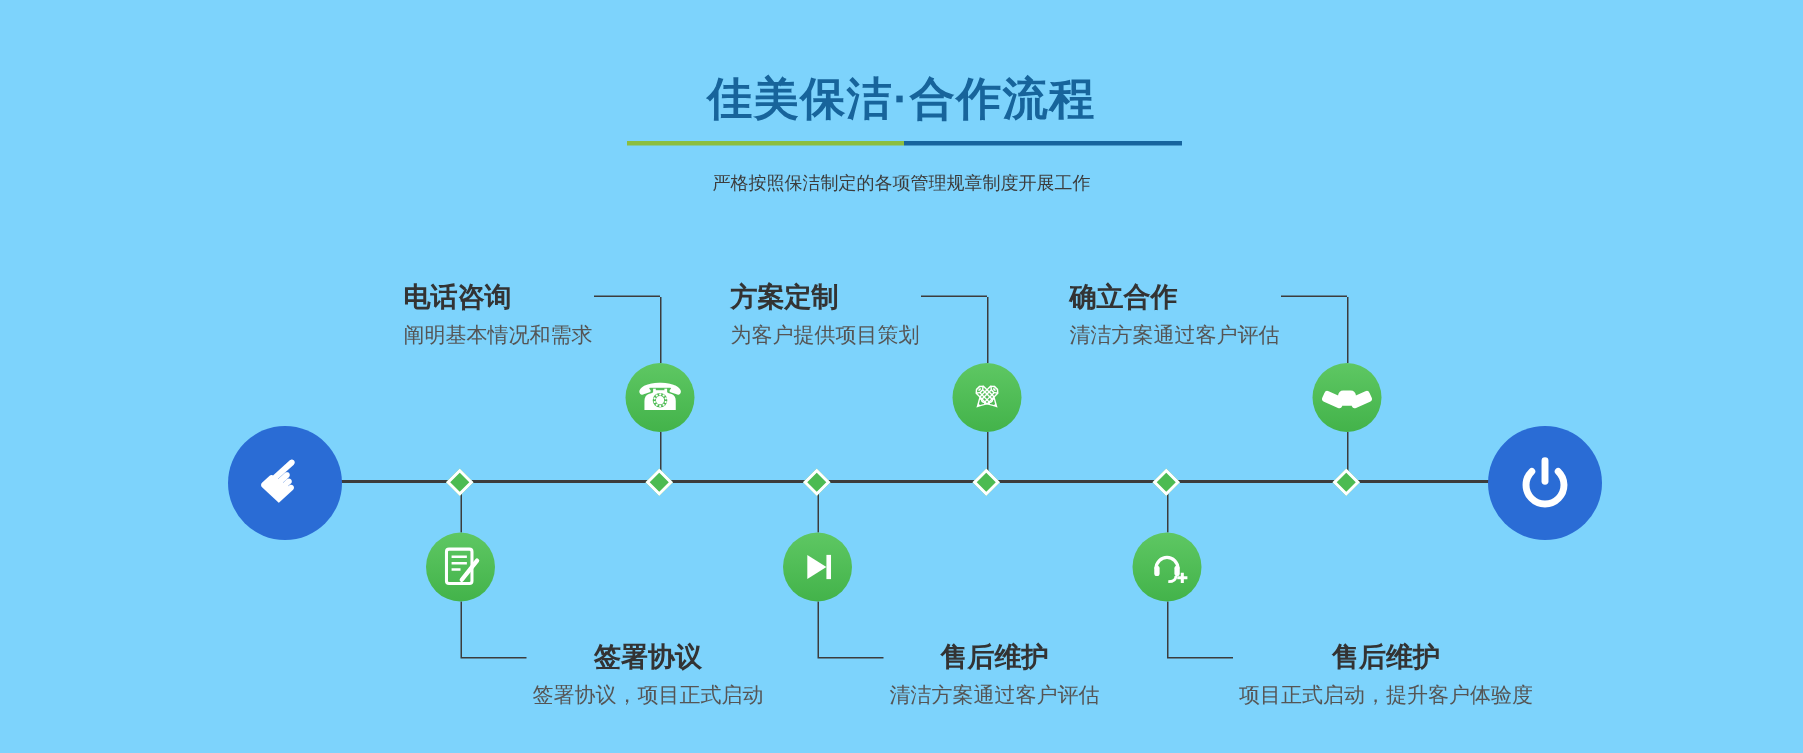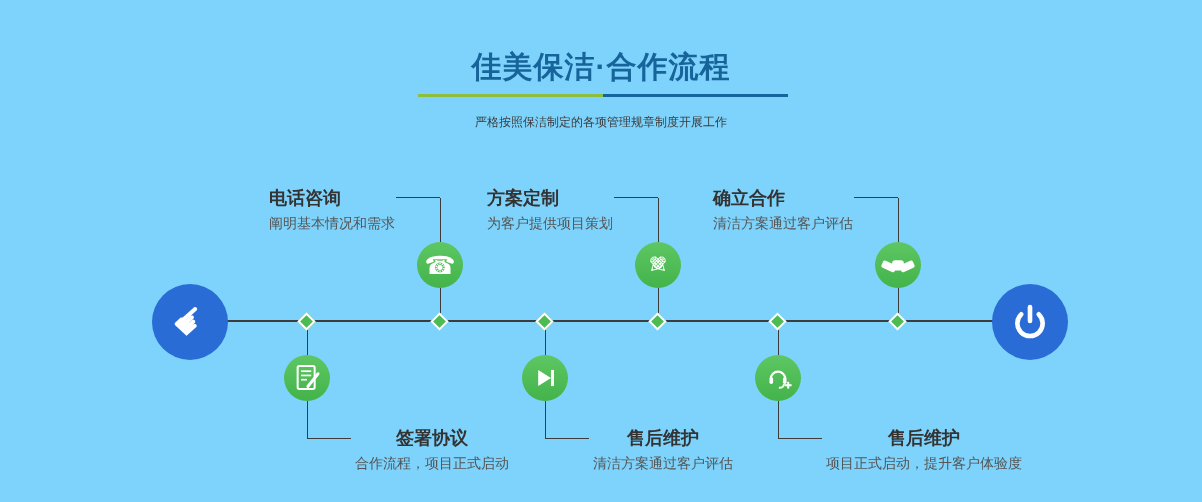--- a/index.html
+++ b/index.html
@@ -158,21 +158,21 @@
     <div class="step-label">方案定制</div>
     <div class="step-desc">为客户提供项目策划</div>
   </div>
   <div class="step-text-top" style="right:349px;top:185px;">
     <div class="step-label">确立合作</div>
     <div class="step-desc">清洁方案通过客户评估</div>
   </div>
 
   <div class="step-text-bottom" style="left:355px;top:425px;">
     <div class="step-label">签署协议</div>
-    <div class="step-desc">合作流程，项目正式启动</div>
+    <div class="step-desc">签署协议，项目正式启动</div>
   </div>
   <div class="step-text-bottom" style="left:593px;top:425px;">
     <div class="step-label">售后维护</div>
     <div class="step-desc">清洁方案通过客户评估</div>
   </div>
   <div class="step-text-bottom" style="left:826px;top:425px;">
     <div class="step-label">售后维护</div>
     <div class="step-desc">项目正式启动，提升客户体验度</div>
   </div>
 

